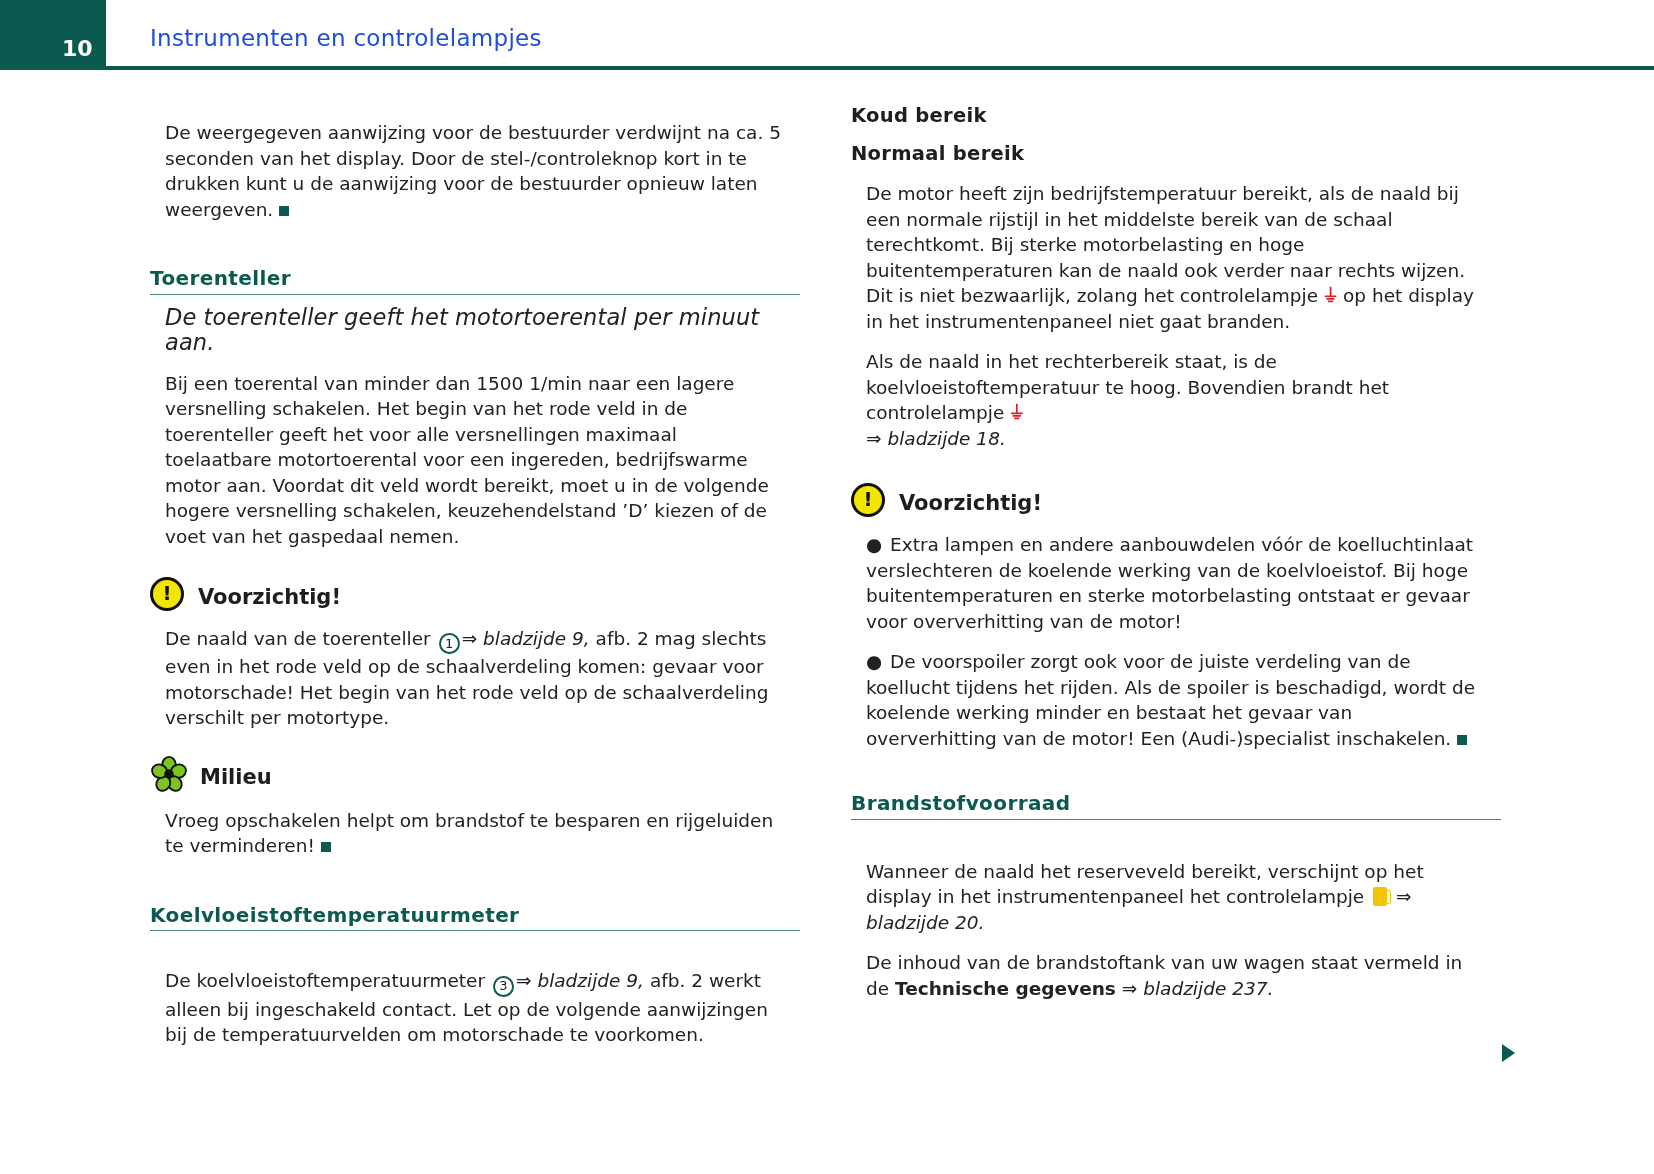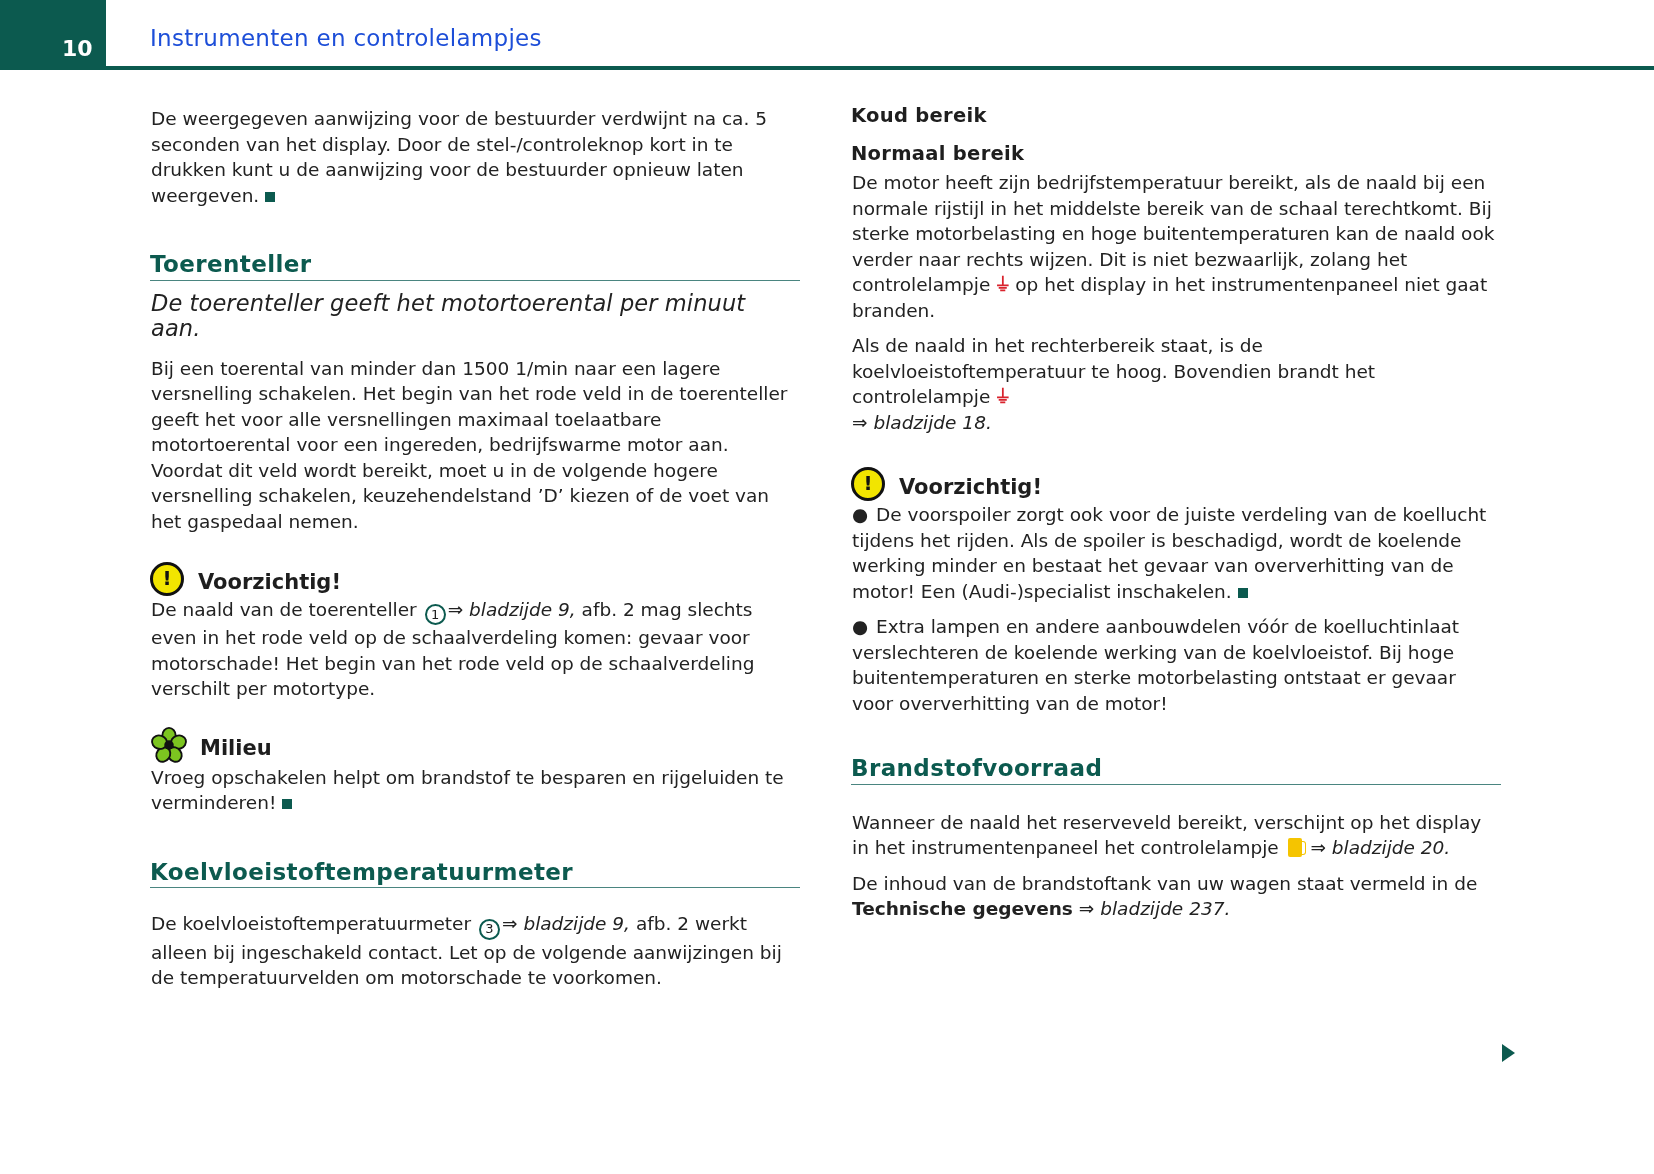--- a/index.html
+++ b/index.html
@@ -20,24 +20,24 @@
     position: absolute; left: 150px; top: 25px;
     font-size: 23px; font-weight: normal; color: #1d4ed8; letter-spacing: 0.3px;
   }
   .hdr-rule {
     position: absolute; left: 0; top: 66px; width: 1654px; height: 4px;
     background: #0c5a4f;
   }
   .col { position: absolute; font-size: 18.5px; line-height: 25.5px; }
   .col.left { left: 150px; top: 105px; width: 650px; }
   .col.right { left: 851px; top: 103px; width: 650px; }
-  p { margin: 1px; }
+  p { margin: 15px; }
   .para { margin-bottom: 10px; }
   .h2 {
-    font-size: 23px; font-weight: bold; color: #0c5a4f; letter-spacing: 0.4px;
+    font-size: 20px; font-weight: bold; color: #0c5a4f; letter-spacing: 0.4px;
     border-bottom: 1.5px solid #4a8580; padding-bottom: 2px;
   }
   .lead { font-style: italic; font-size: 22.5px; margin-top: 10px; margin-bottom: 14px; letter-spacing: 0.1px; }
   .h3 { font-size: 19.5px; font-weight: bold; color: #1e1e1e; margin-bottom: 4px; letter-spacing: 0.3px; }
   .notice-head { display: flex; align-items: center; font-size: 21px; font-weight: bold; color: #1e1e1e; }
   .warn-icon {
     width: 34px; height: 34px; border-radius: 50%; background: #f2e500;
     border: 3px solid #111; box-sizing: border-box; display: inline-flex;
     align-items: center; justify-content: center; font-weight: bold;
     font-size: 20px; color: #111; margin-right: 14px; margin-top: -8px;
@@ -131,22 +131,22 @@
     <span class="temp-icon">⏚</span><br>
     <span class="arrow">⇒</span>
     <span class="ref">bladzijde 18.</span>
   </p>
 
   <div style="height:30px"></div>
   <div class="notice-head">
     <span class="warn-icon">!</span>
     <span>Voorzichtig!</span>
   </div>
+  <p class="para"><span class="bullet">●</span><span>Extra lampen en andere aanbouwdelen vóór de koelluchtinlaat verslechteren de koelende werking van de koelvloeistof. Bij hoge buitentemperaturen en sterke motorbelasting ontstaat er gevaar voor oververhitting van de motor!</span></p>
   <p class="para"><span class="bullet">●</span><span>De voorspoiler zorgt ook voor de juiste verdeling van de koellucht tijdens het rijden. Als de spoiler is beschadigd, wordt de koelende werking minder en bestaat het gevaar van oververhitting van de motor! Een (Audi-)specialist inschakelen.</span><span class="stop"></span></p>
-  <p class="para"><span class="bullet">●</span><span>Extra lampen en andere aanbouwdelen vóór de koelluchtinlaat verslechteren de koelende werking van de koelvloeistof. Bij hoge buitentemperaturen en sterke motorbelasting ontstaat er gevaar voor oververhitting van de motor!</span></p>
 
   <div style="height:30px"></div>
   <div class="h2">Brandstofvoorraad</div>
   <div style="height:24px"></div>
   <p class="para">
     <span>Wanneer de naald het reserveveld bereikt, verschijnt op het display in het instrumentenpaneel het controlelampje</span>
     <span class="fuel-icon"></span>
     <span class="arrow">⇒</span>
     <span class="ref">bladzijde 20.</span>
   </p>

